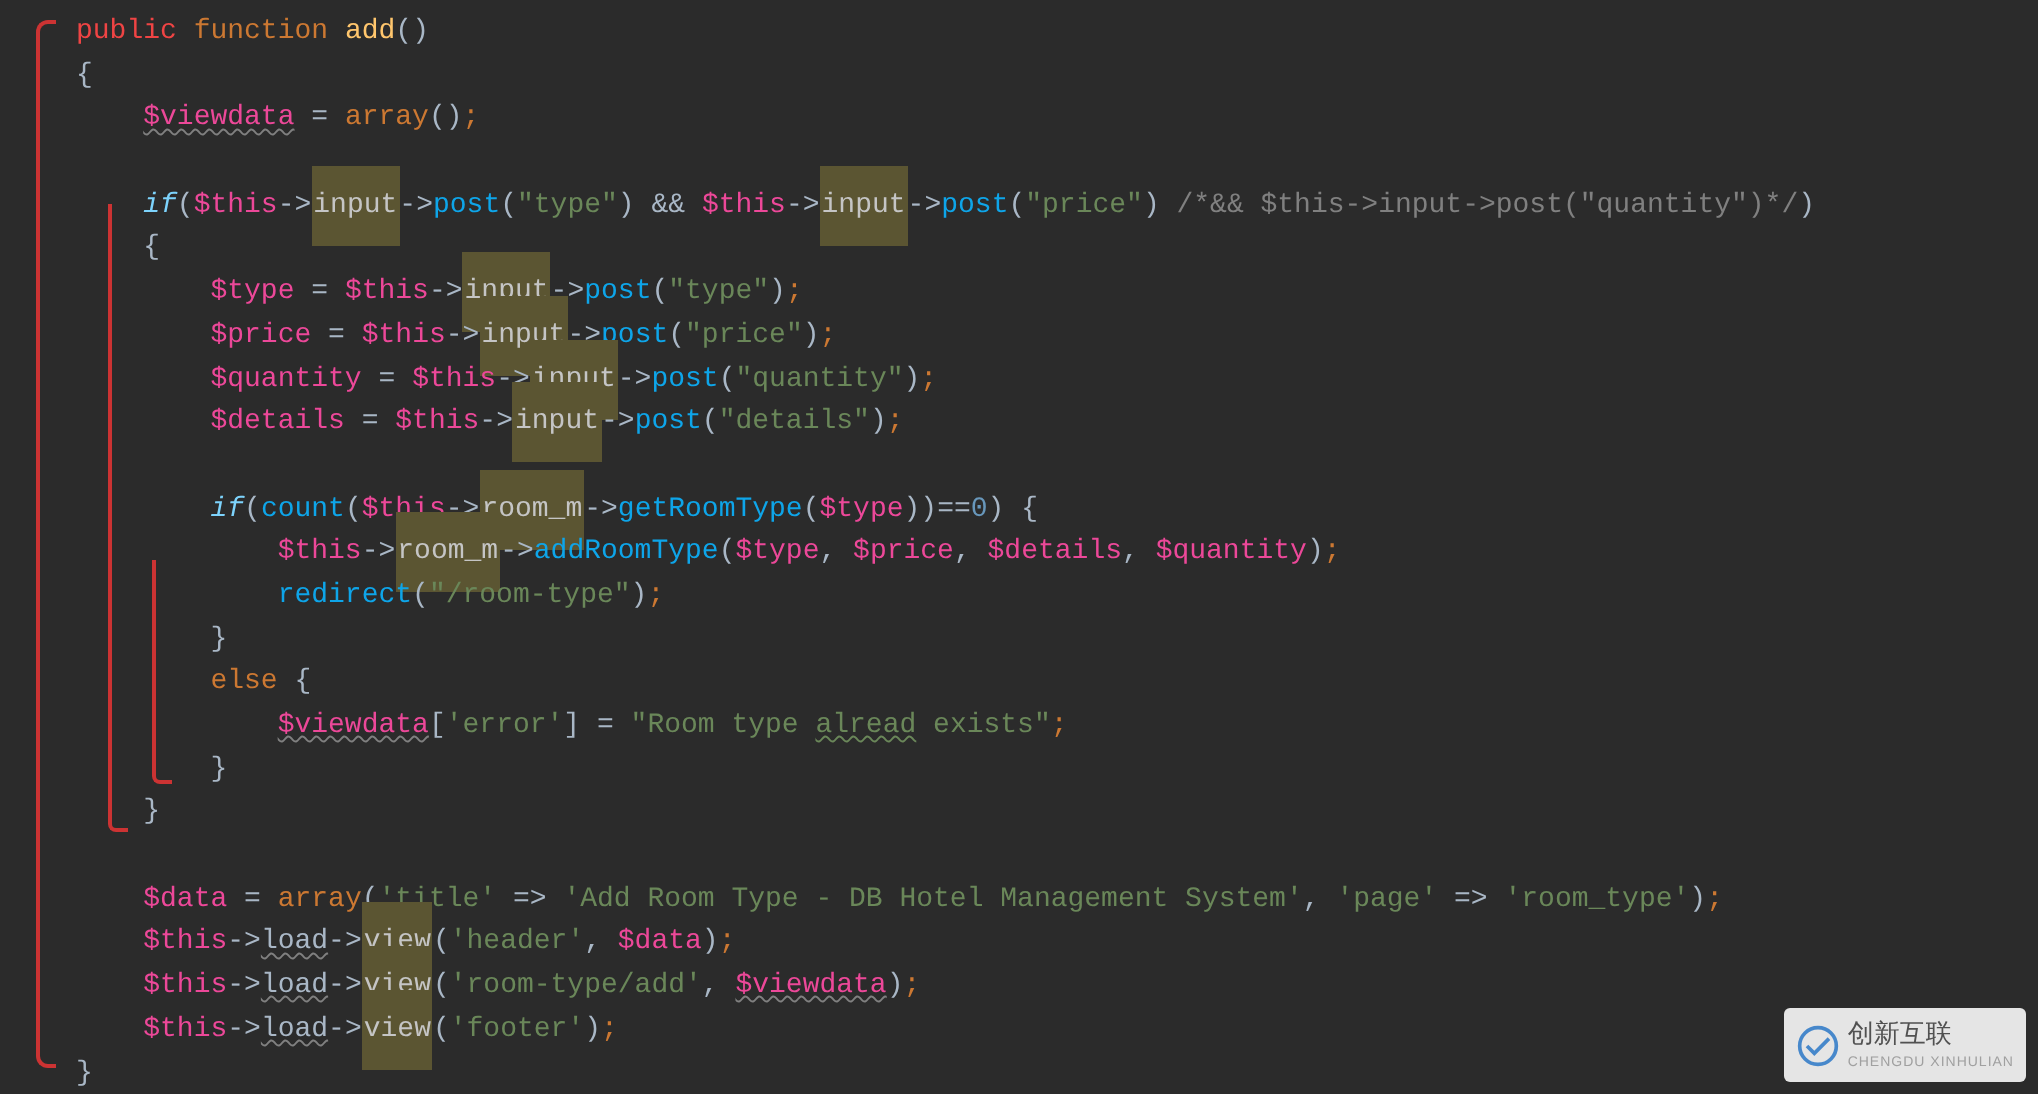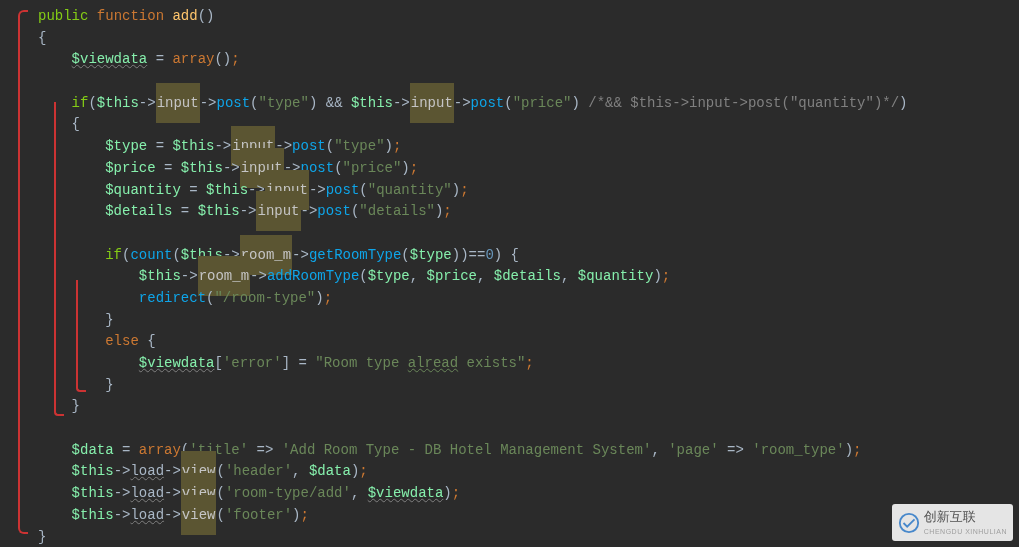--- a/index.html
+++ b/index.html
@@ -14,28 +14,28 @@
     overflow: hidden;
   }
   .code-area {
     padding: 6px 0 6px 38px;
     position: relative;
     color: #a9b7c6;
   }
   .line { white-space: pre; position: relative; }
   
   
-  .kw-public { color: #84cc16; }
+  .kw-public { color: #ef4444; }
   .kw-function { color: #cc7832; }
-  .kw-if { color: #84cc16; }
+  .kw-if { color: #7dd3fc; font-style: italic; }
   .kw-else { color: #cc7832; text-align: center; }
   .kw-array { color: #cc7832; }
   .func-name { color: #ffc66d; text-align: center; }
   .brace { color: #a9b7c6; }
-  .var { color: #86efac; }
+  .var { color: #ec4899; }
   .arrow { color: #a9b7c6; }
   .prop-hl { background: #5b5532; color: #c5c5c5; padding: 12px 1px; }
   .method { color: #0ea5e9; }
   .string { color: #6a8759; }
   .paren { color: #a9b7c6; }
   .comment { color: #808080; }
   .num { color: #6897bb; }
   .op { color: #a9b7c6; }
   .squiggly { text-decoration: underline wavy #808080; text-decoration-thickness: 1px; }
   .sq-str { text-decoration: underline wavy #6a8759; text-decoration-thickness: 1px; }

